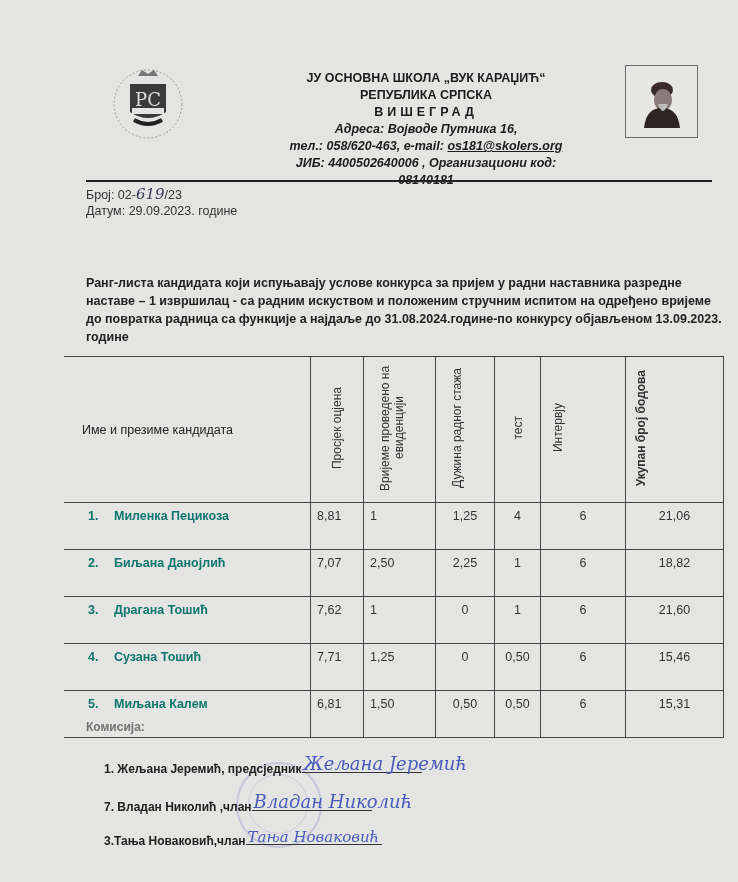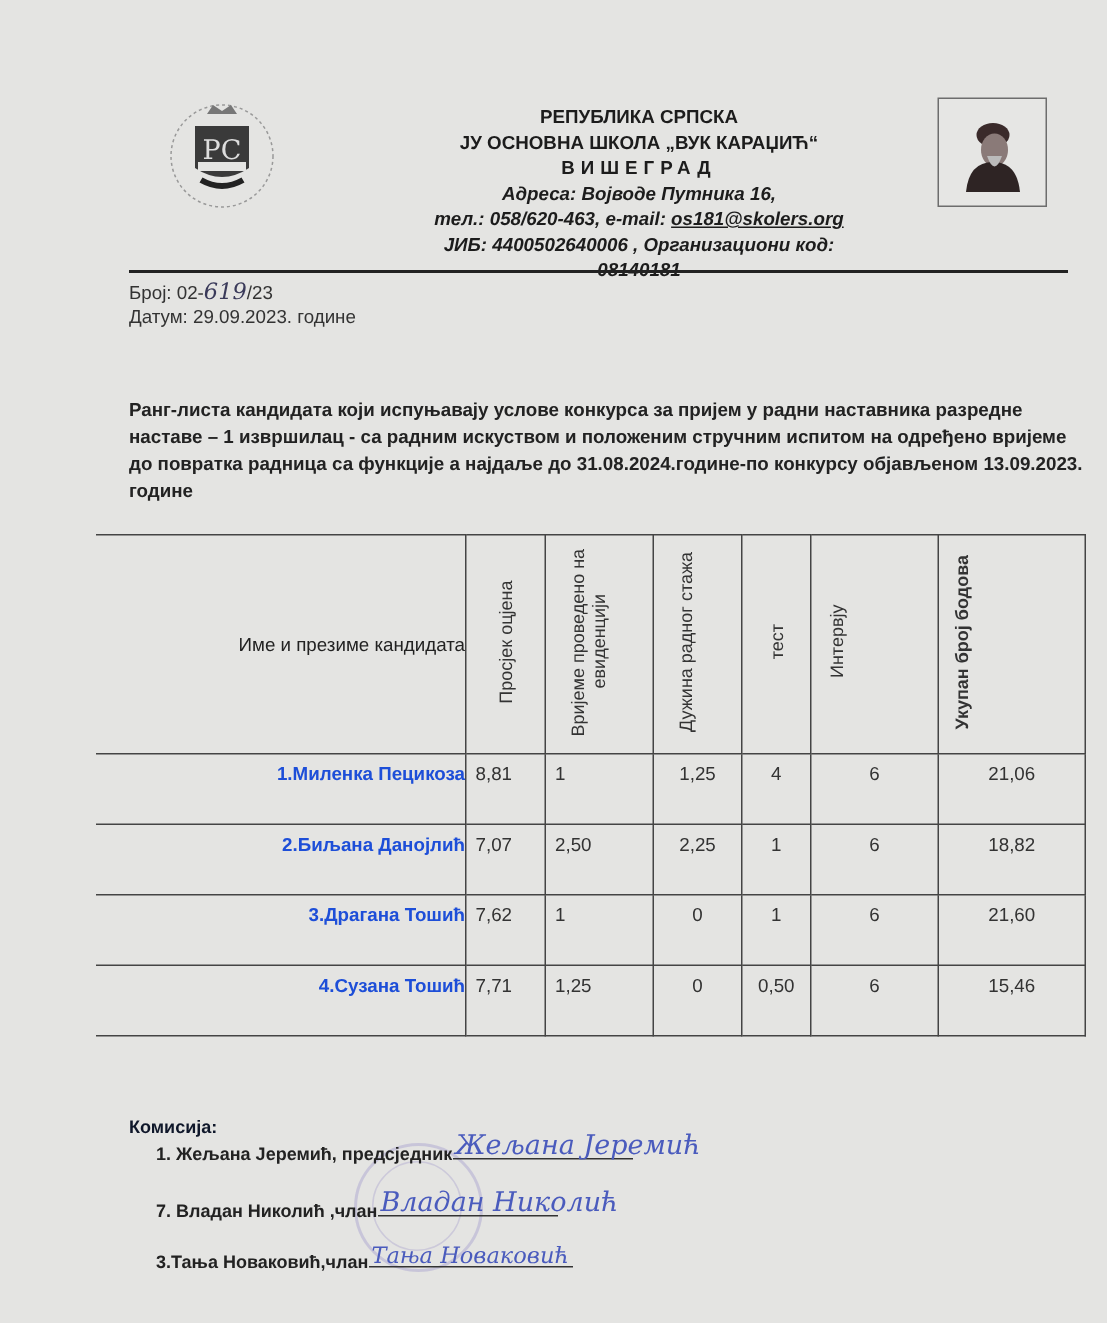--- a/index.html
+++ b/index.html
@@ -24,50 +24,50 @@
     .portrait {
       position: absolute; left: 625px; top: 65px; width: 73px; height: 73px;
       border: 1.5px solid #6d6d6d; box-sizing: border-box; background: #e6e6e4;
     }
     .rule { position: absolute; left: 86px; top: 180px; width: 626px; height: 2px; background: #222; }
 
     .meta { position: absolute; left: 86px; top: 186px; font-size: 12.5px; line-height: 16px; color: #333; }
     .meta .handwritten { font-family: "DejaVu Serif", serif; font-style: italic; color: #3a3a5a; font-size: 15px; }
 
     .intro {
-      position: absolute; left: 86px; top: 264px; width: 640px;
+      position: absolute; left: 86px; top: 274px; width: 640px;
       font-size: 12.5px; line-height: 18px; font-weight: bold; color: #222;
     }
 
     
     table.rank {
       position: absolute; left: 64px; top: 356px;
       border-collapse: collapse; font-size: 12.5px; color: #333;
     }
     table.rank td, table.rank th { border: 1px solid #444; padding: 0; }
-    table.rank tr > :first-child { border-left: none; text-align: right; }
+    table.rank tr > :first-child { border-left: none; }
     table.rank th { height: 142px; font-weight: normal; vertical-align: middle; }
     th.name-head { width: 228px; text-align: left; font-weight: bold; padding-left: 18px !important; font-size: 12.5px; color: #222; }
     .vert {
       writing-mode: vertical-rl; transform: rotate(180deg);
       display: inline-block; text-align: center; font-size: 12px; line-height: 14px;
     }
     .vert.bold { font-weight: bold; }
     table.rank td { height: 40px; vertical-align: top; padding-top: 6px !important; }
-    td.name-cell { font-weight: bold; color: #1d4ed8; padding-left: 24px !important; }
+    td.name-cell { font-weight: bold; color: #0f766e; padding-left: 24px !important; }
     td.name-cell .num { display: inline-block; width: 26px; }
     td.c-avg { width: 46px; padding-left: 6px !important; }
     td.c-time { width: 65px; padding-left: 6px !important; }
     td.c-len { width: 58px; text-align: center; }
     td.c-test { width: 45px; text-align: center; }
     td.c-int { width: 84px; text-align: center; }
     td.c-total { width: 97px; text-align: center; }
 
     
-    .commission { position: absolute; left: 86px; top: 744px; font-size: 12px; font-weight: bold; color: #0f172a; }
+    .commission { position: absolute; left: 86px; top: 720px; font-size: 12px; font-weight: bold; color: #737373; }
     .member { position: absolute; left: 104px; font-size: 12px; font-weight: bold; color: #222; }
     .sig-line { display: inline-block; border-bottom: 1px solid #333; position: relative; height: 14px; vertical-align: baseline; }
     .sig {
       position: absolute; left: 2px; bottom: -2px; white-space: nowrap;
       font-family: "DejaVu Serif", serif; font-style: italic; font-weight: normal;
       color: #4a5bbd; font-size: 18px;
     }
     .stamp {
       position: absolute; left: 236px; top: 762px; width: 82px; height: 82px;
       border-radius: 50%; border: 2px solid rgba(150,140,200,0.35);
@@ -85,22 +85,22 @@
   <svg class="crest" viewBox="0 0 80 80">
     <circle cx="40" cy="42" r="34" fill="none" stroke="#999" stroke-width="1" stroke-dasharray="2 2"></circle>
     <path d="M30 14 L34 8 L40 12 L46 8 L50 14 Z" fill="#777"></path>
     <path d="M22 22 L58 22 L58 50 Q40 62 22 50 Z" fill="#3a3a3a"></path>
     <rect x="24" y="46" width="32" height="6" fill="#e4e4e2"></rect>
     <text x="40" y="44" text-anchor="middle" font-family="DejaVu Serif, serif" font-size="18" fill="#ddd">РС</text>
     <path d="M26 58 Q40 66 54 58" stroke="#222" stroke-width="4" fill="none"></path>
   </svg>
 
   <div class="header-center">
+    <div>ЈУ ОСНОВНА ШКОЛА „ВУК КАРАЏИЋ“</div>
     <div>РЕПУБЛИКА СРПСКА</div>
-    <div>ЈУ ОСНОВНА ШКОЛА „ВУК КАРАЏИЋ“</div>
     <div class="spaced">ВИШЕГРАД</div>
     <div class="italic">Адреса: Војводе Путника 16,</div>
     <div class="italic"><span>тел.: 058/620-463, e-mail: </span><span class="link">os181@skolers.org</span></div>
     <div class="italic">ЈИБ: 4400502640006 , Организациони код: 08140181</div>
   </div>
 
   <div class="portrait">
     <svg width="70" height="70" viewBox="0 0 70 70">
       <ellipse cx="36" cy="24" rx="11" ry="8" fill="#3a2a2a"></ellipse>
       <ellipse cx="37" cy="34" rx="9" ry="11" fill="#8a7a78"></ellipse>
@@ -160,20 +160,29 @@
       </tr>
       <tr>
         <td class="name-cell"><span class="num">4.</span><span>Сузана Тошић</span></td>
         <td class="c-avg">7,71</td>
         <td class="c-time">1,25</td>
         <td class="c-len">0</td>
         <td class="c-test">0,50</td>
         <td class="c-int">6</td>
         <td class="c-total">15,46</td>
       </tr>
+      <tr>
+        <td class="name-cell"><span class="num">5.</span><span>Миљана Калем</span></td>
+        <td class="c-avg">6,81</td>
+        <td class="c-time">1,50</td>
+        <td class="c-len">0,50</td>
+        <td class="c-test">0,50</td>
+        <td class="c-int">6</td>
+        <td class="c-total">15,31</td>
+      </tr>
     </tbody>
   </table>
 
   <div class="commission">Комисија:</div>
 
   <div class="stamp"></div>
 
   <div class="member" style="top:758px">
     <span>1. Жељана Јеремић, предсједник</span><span class="sig-line" style="width:120px"><span class="sig">Жељана Јеремић</span></span>
   </div>

